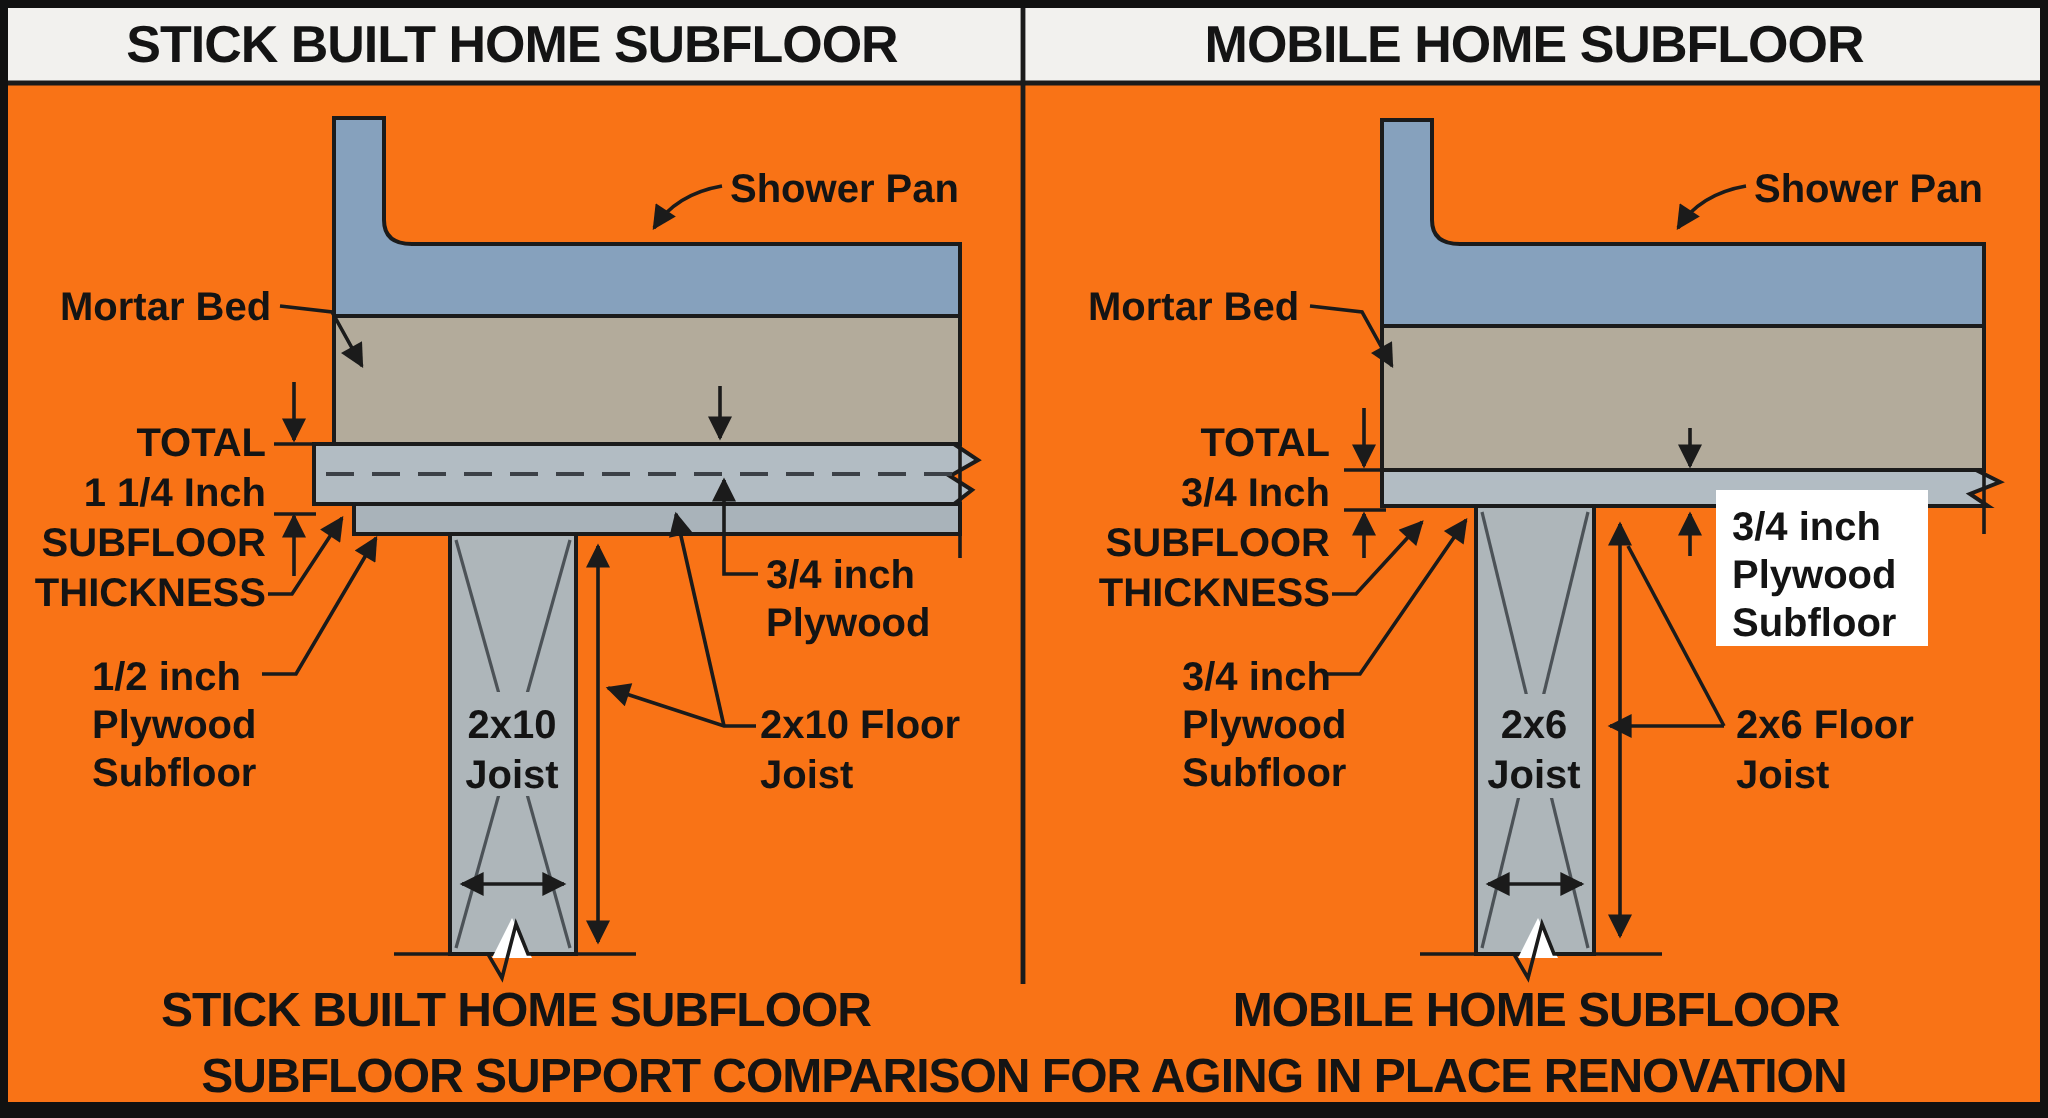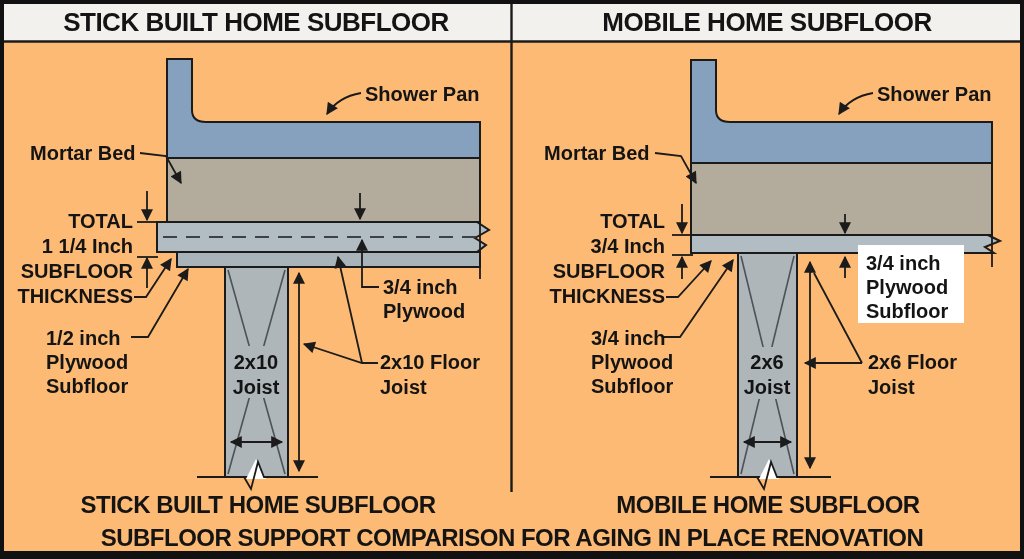--- a/index.html
+++ b/index.html
@@ -1,16 +1,16 @@
 <!DOCTYPE html>
 <html><head>
 <meta charset="utf-8">
 <style>
   html,body{margin:0;padding:0;background:#ffffff;width:1024px;height:559px;overflow:hidden;}
-  #stage{position:relative;width:1024px;height:559px;background:#fdba74;}
+  #stage{position:relative;width:1024px;height:559px;background:#f97316;}
   svg{display:block;}
   svg text{font-family:"Liberation Sans",sans-serif;font-weight:bold;fill:#141414;}
   .lbl{font-size:20px;}
   .hdr{font-size:26px;letter-spacing:-0.5px;}
   .cap{font-size:24px;letter-spacing:-0.5px;}
   .shape{stroke:#1b1b1b;stroke-width:2;}
   .st{stroke:#1b1b1b;stroke-width:2.4;fill:none;}
   .ld{stroke:#1b1b1b;stroke-width:1.8;fill:none;}
   .thin{stroke:#4c5257;stroke-width:1.6;fill:none;}
   .dash{stroke:#3c4147;stroke-width:2;fill:none;stroke-dasharray:14 9;}

